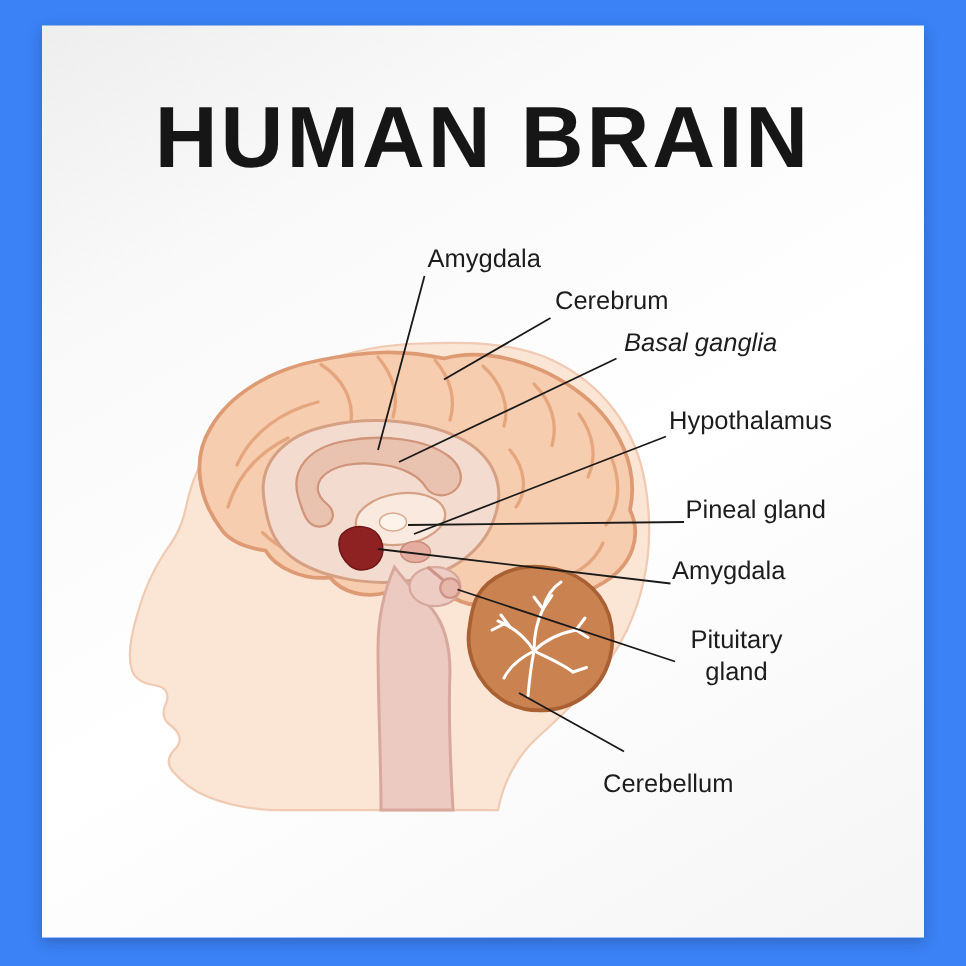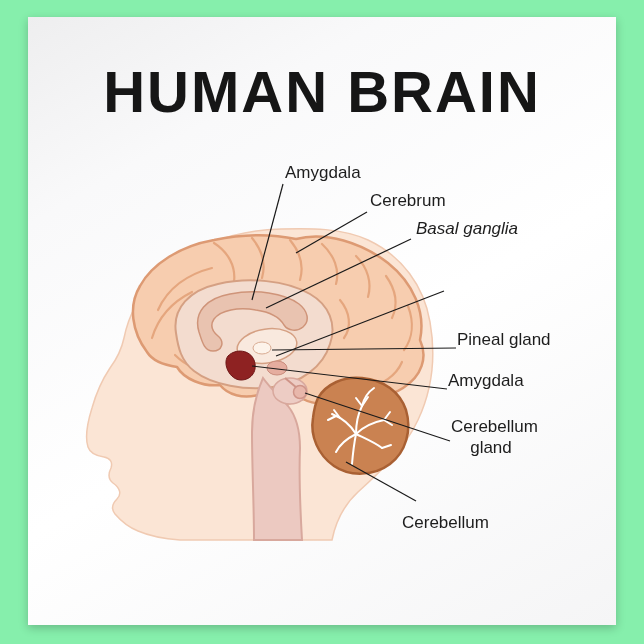--- a/index.html
+++ b/index.html
@@ -1,18 +1,18 @@
 <!DOCTYPE html>
 <html><head>
 <meta charset="utf-8">
 <style>
   html,body { margin:0; padding:0; background:#ffffff; }
   .canvas {
     position:relative; width:644px; height:644px; overflow:hidden;
-    background:#86efac;
+    background:#3b82f6;
     font-family:"Liberation Sans", sans-serif;
   }
   .print {
     position:absolute; left:28px; top:17px; width:588px; height:608px;
     background:linear-gradient(150deg,#eeeeef 0%,#f9f9fa 22%,#ffffff 55%,#f5f5f6 100%);
     box-shadow:0 3px 9px rgba(0,0,0,0.22);
   }
   .title {
     position:absolute; left:0; top:58px; width:644px;
     text-align:center; font-size:58px; font-weight:bold;
@@ -166,18 +166,19 @@
       <line x1="456" y1="348" x2="272" y2="350"></line>
       <line x1="447" y1="389" x2="252" y2="366"></line>
       <line x1="450" y1="441" x2="305" y2="393"></line>
       <line x1="416" y1="501" x2="346" y2="462"></line>
     </g>
   </svg>
 
   <div class="label lbl-thalamus">Amygdala</div>
   <div class="label lbl-cerebrum">Cerebrum</div>
   <div class="label lbl-basal">Basal ganglia</div>
+  <div class="label lbl-hypothalamus">Hypothalamus</div>
   <div class="label lbl-pineal">Pineal gland</div>
   <div class="label lbl-amygdala">Amygdala</div>
-  <div class="label wrap lbl-pituitary">Cerebellum gland</div>
+  <div class="label wrap lbl-pituitary">Pituitary gland</div>
   <div class="label lbl-cerebellum">Cerebellum</div>
 
 </div>
 
 </body></html>

